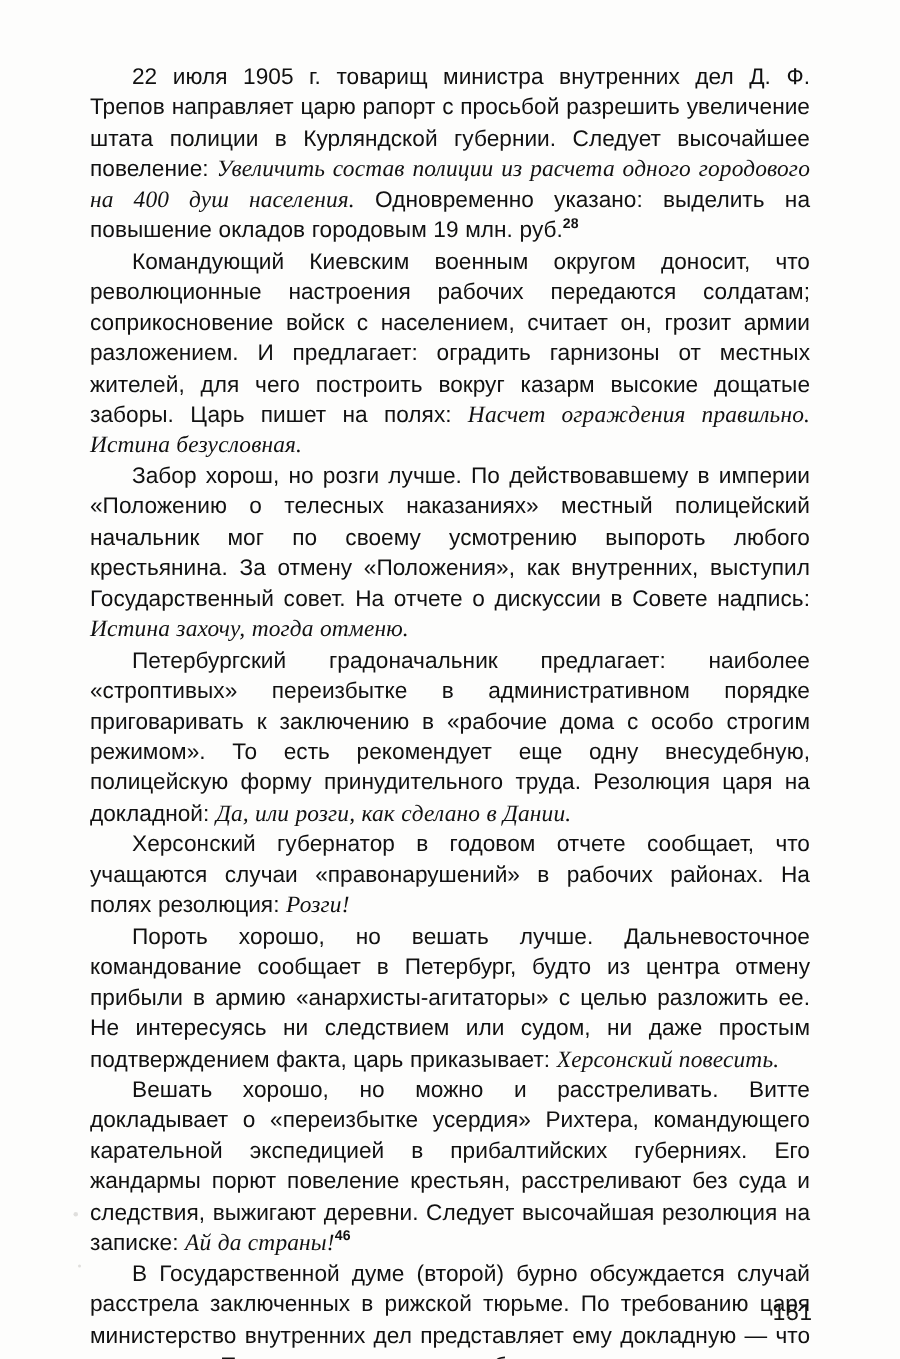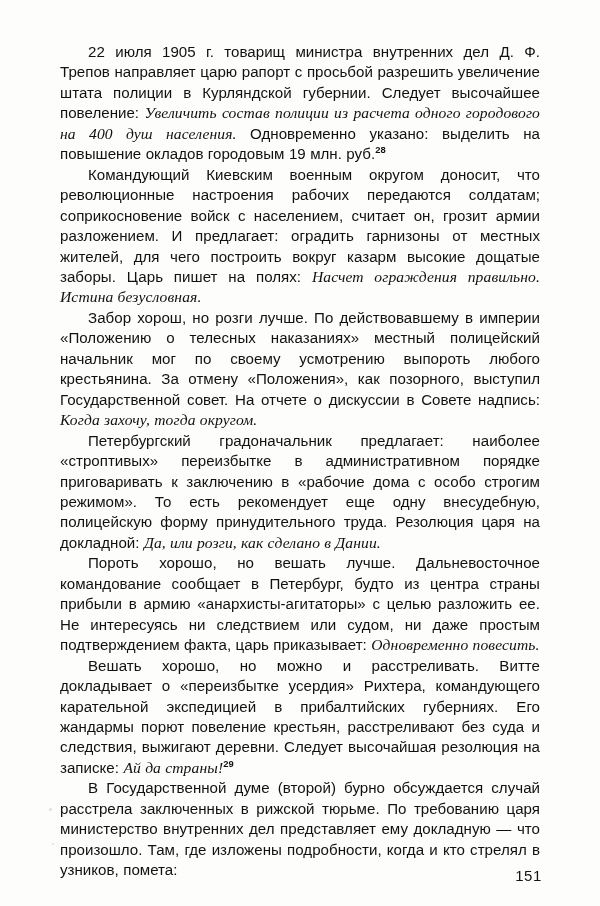--- a/index.html
+++ b/index.html
@@ -83,23 +83,24 @@
 <body>
 
 <div id="page-sheet">
 
   <div class="speck" style="left:49px; top:808px; width:3px; height:3px;"></div>
   <div class="speck" style="left:52px; top:843px; width:2px; height:2px;"></div>
 
   <div id="text-column">
     <p class="para"><span>22 июля 1905 г. товарищ министра внутренних дел Д. Ф. Трепов направляет царю рапорт с просьбой разрешить увеличение штата полиции в Курляндской губернии. Следует высочайшее повеление: </span><i class="quote">Увеличить состав полиции из расчета одного городового на 400 душ населения.</i><span> Одновременно указано: выделить на повышение окладов городовым 19 млн. руб.</span><sup class="fn">28</sup></p>
     <p class="para"><span>Командующий Киевским военным округом доносит, что революционные настроения рабочих передаются солдатам; соприкосновение войск с населением, считает он, грозит армии разложением. И предлагает: оградить гарнизоны от местных жителей, для чего построить вокруг казарм высокие дощатые заборы. Царь пишет на полях: </span><i class="quote">Насчет ограждения правильно. Истина безусловная.</i></p>
-    <p class="para"><span>Забор хорош, но розги лучше. По действовавшему в империи «Положению о телесных наказаниях» местный полицейский начальник мог по своему усмотрению выпороть любого крестьянина. За отмену «Положения», как позорного, выступил Государственной совет. На отчете о дискуссии в Совете надпись: </span><i class="quote">Когда захочу, тогда округом.</i></p>
+    <p class="para"><span>Забор хорош, но розги лучше. По действовавшему в империи «Положению о телесных наказаниях» местный полицейский начальник мог по своему усмотрению выпороть любого крестьянина. За отмену «Положения», как внутренних, выступил Государственный совет. На отчете о дискуссии в Совете надпись: </span><i class="quote">Истина захочу, тогда отменю.</i></p>
     <p class="para"><span>Петербургский градоначальник предлагает: наиболее «строптивых» переизбытке в административном порядке приговаривать к заключению в «рабочие дома с особо строгим режимом». То есть рекомендует еще одну внесудебную, полицейскую форму принудительного труда. Резолюция царя на докладной: </span><i class="quote">Да, или розги, как сделано в Дании.</i></p>
-    <p class="para"><span>Пороть хорошо, но вешать лучше. Дальневосточное командование сообщает в Петербург, будто из центра страны прибыли в армию «анархисты-агитаторы» с целью разложить ее. Не интересуясь ни следствием или судом, ни даже простым подтверждением факта, царь приказывает: </span><i class="quote">Одновременно повесить.</i></p>
-    <p class="para"><span>Вешать хорошо, но можно и расстреливать. Витте докладывает о «переизбытке усердия» Рихтера, командующего карательной экспедицией в прибалтийских губерниях. Его жандармы порют повеление крестьян, расстреливают без суда и следствия, выжигают деревни. Следует высочайшая резолюция на записке: </span><i class="quote">Ай да страны!</i><sup class="fn">29</sup></p>
+    <p class="para"><span>Херсонский губернатор в годовом отчете сообщает, что учащаются случаи «правонарушений» в рабочих районах. На полях резолюция: </span><i class="quote">Розги!</i></p>
+    <p class="para"><span>Пороть хорошо, но вешать лучше. Дальневосточное командование сообщает в Петербург, будто из центра отмену прибыли в армию «анархисты-агитаторы» с целью разложить ее. Не интересуясь ни следствием или судом, ни даже простым подтверждением факта, царь приказывает: </span><i class="quote">Херсонский повесить.</i></p>
+    <p class="para"><span>Вешать хорошо, но можно и расстреливать. Витте докладывает о «переизбытке усердия» Рихтера, командующего карательной экспедицией в прибалтийских губерниях. Его жандармы порют повеление крестьян, расстреливают без суда и следствия, выжигают деревни. Следует высочайшая резолюция на записке: </span><i class="quote">Ай да страны!</i><sup class="fn">46</sup></p>
     <p class="para"><span>В Государственной думе (второй) бурно обсуждается случай расстрела заключенных в рижской тюрьме. По требованию царя министерство внутренних дел представляет ему докладную — что произошло. Там, где изложены подробности, когда и кто стрелял в узников, помета: </span></p>
 
   </div>
 
   <div id="folio">151</div>
 
 </div>
 
 </body></html>

